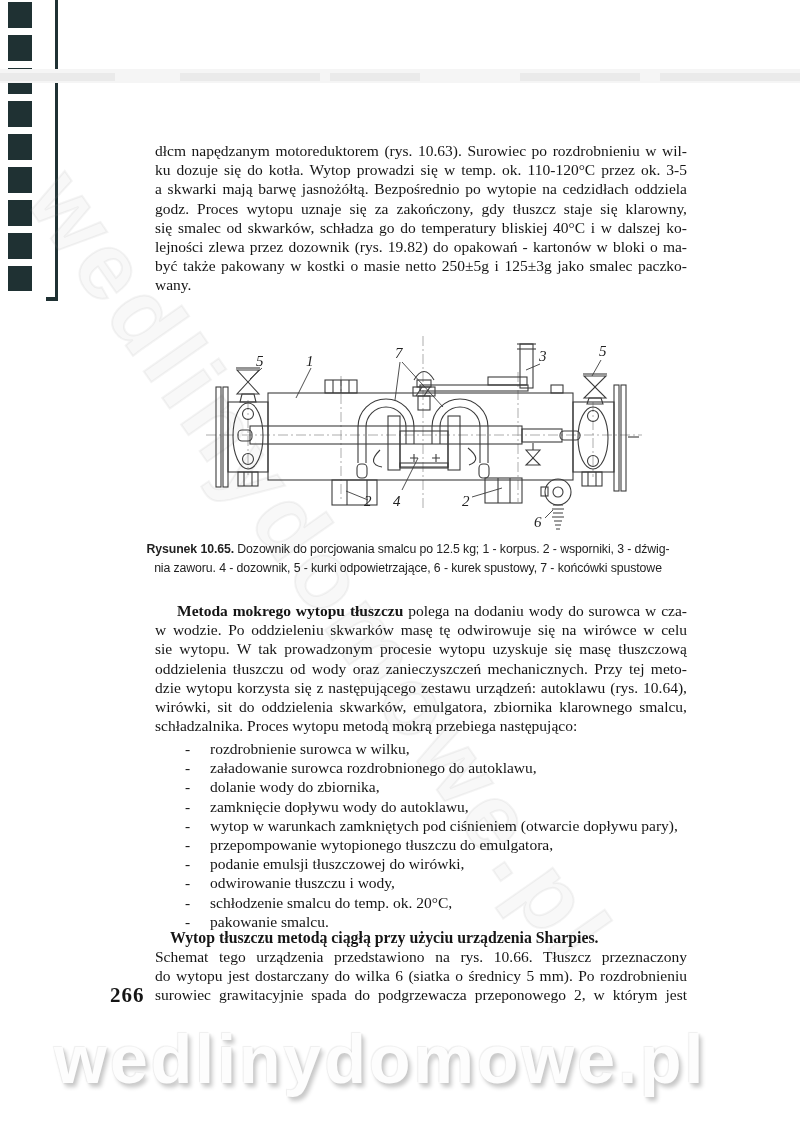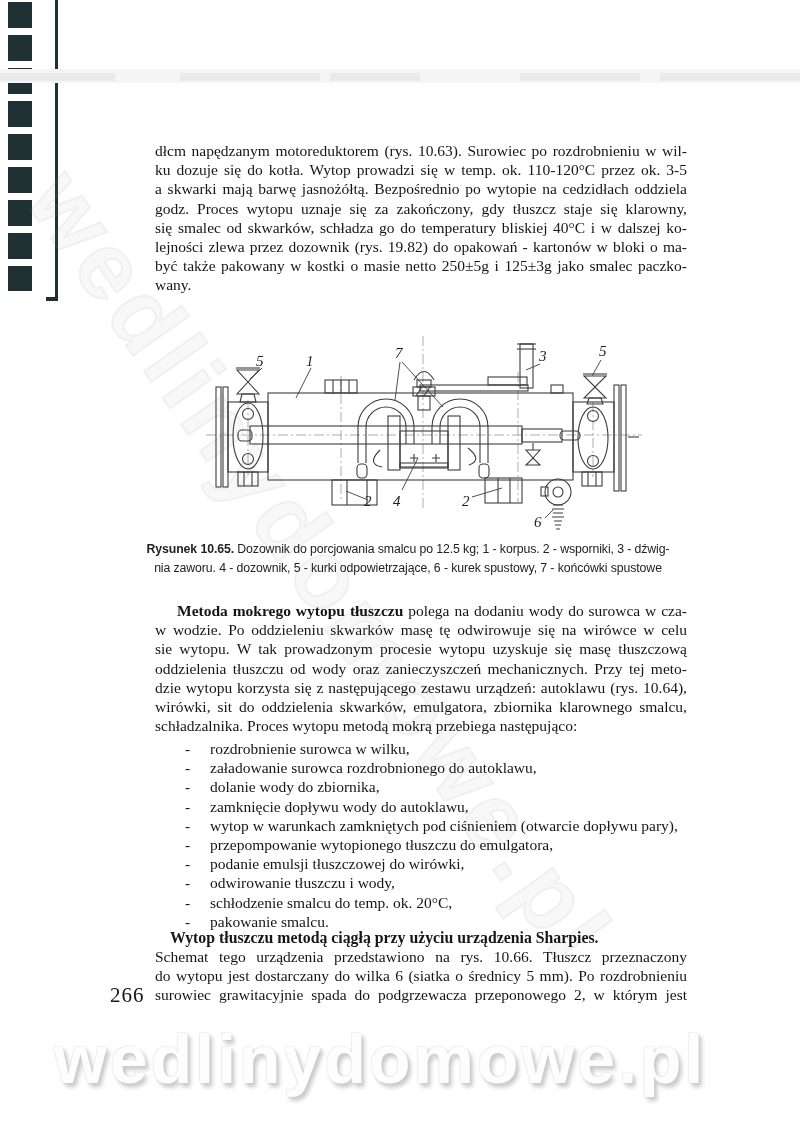--- a/index.html
+++ b/index.html
@@ -38,21 +38,21 @@
   #lst{top:739px;}
   .li{display:flex;line-height:19.2px;padding-left:30px;}
   .li .dash{width:25px;flex:none;}
   #hd{top:928px;text-indent:15px;font-weight:bold;font-size:15.8px;}
   #p3{top:947px;}
 
   .fig{position:absolute;left:190px;top:330px;width:520px;height:206px;}
   .caption{position:absolute;left:128px;top:540px;width:560px;text-align:center;
            font-family:"Liberation Sans",sans-serif;font-size:12.3px;line-height:18.5px;color:#222;
            letter-spacing:-0.1px;}
-  .pgnum{position:absolute;left:110px;top:983px;font-size:21px;font-weight:normal;letter-spacing:1px;}
+  .pgnum{position:absolute;left:110px;top:983px;font-size:21px;font-weight:bold;letter-spacing:1px;}
 </style>
 </head>
 <body>
 
 <div class="page">
 
   <div class="binding"></div>
   <div class="binding-line"></div>
   <div class="binding-foot"></div>
 

